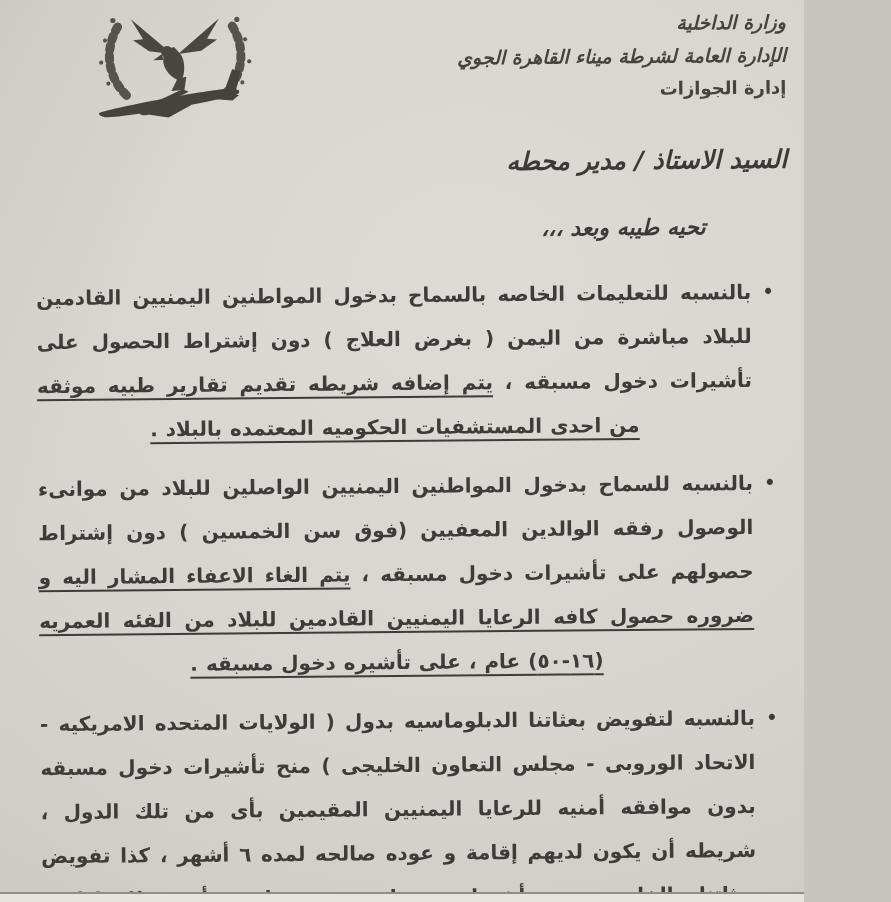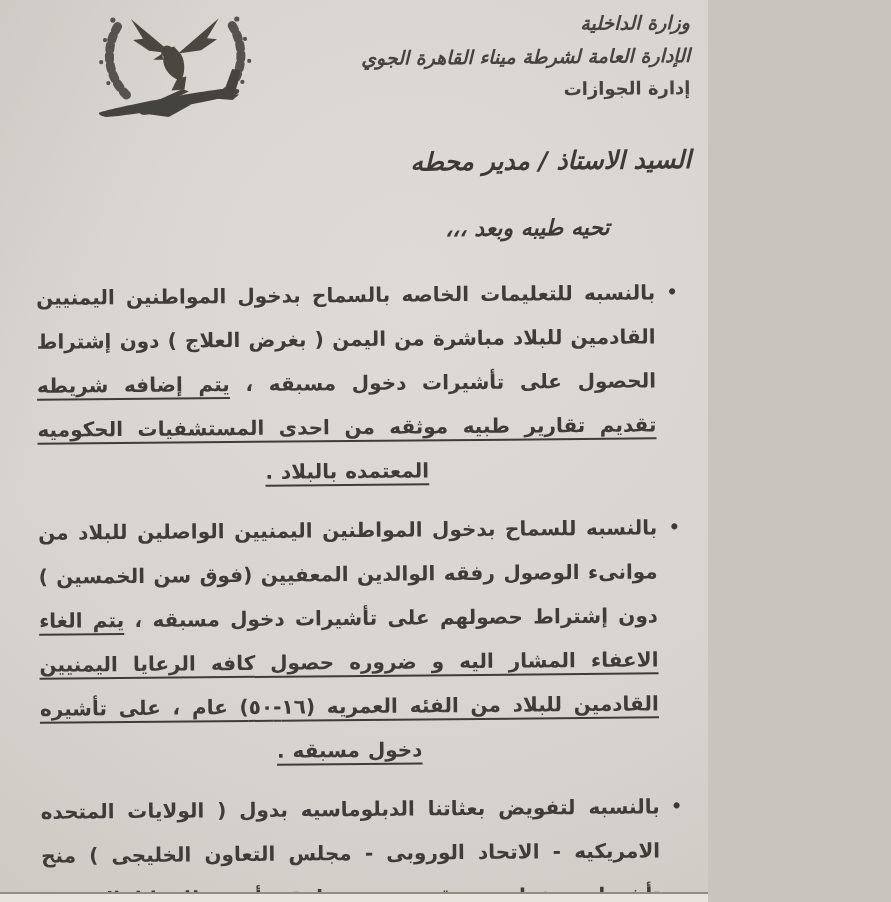--- a/index.html
+++ b/index.html
@@ -8,21 +8,21 @@
   }
   body {
     width: 891px;
     height: 902px;
     overflow: hidden;
     background: #c8c4be;
     font-family: "DejaVu Sans", sans-serif;
   }
   .photo {
     position: relative;
-    width: 708px;
+    width: 804px;
     height: 902px;
     overflow: hidden;
     background:
       linear-gradient(115deg, rgba(190,186,180,0.35) 0%, rgba(220,216,211,0) 22%),
       radial-gradient(120% 95% at 58% 32%, #dedad5 0%, #d7d3ce 55%, #c9c5bf 100%);
     direction: rtl;
     color: #403e3a;
   }
   .sheet {
     position: absolute;

